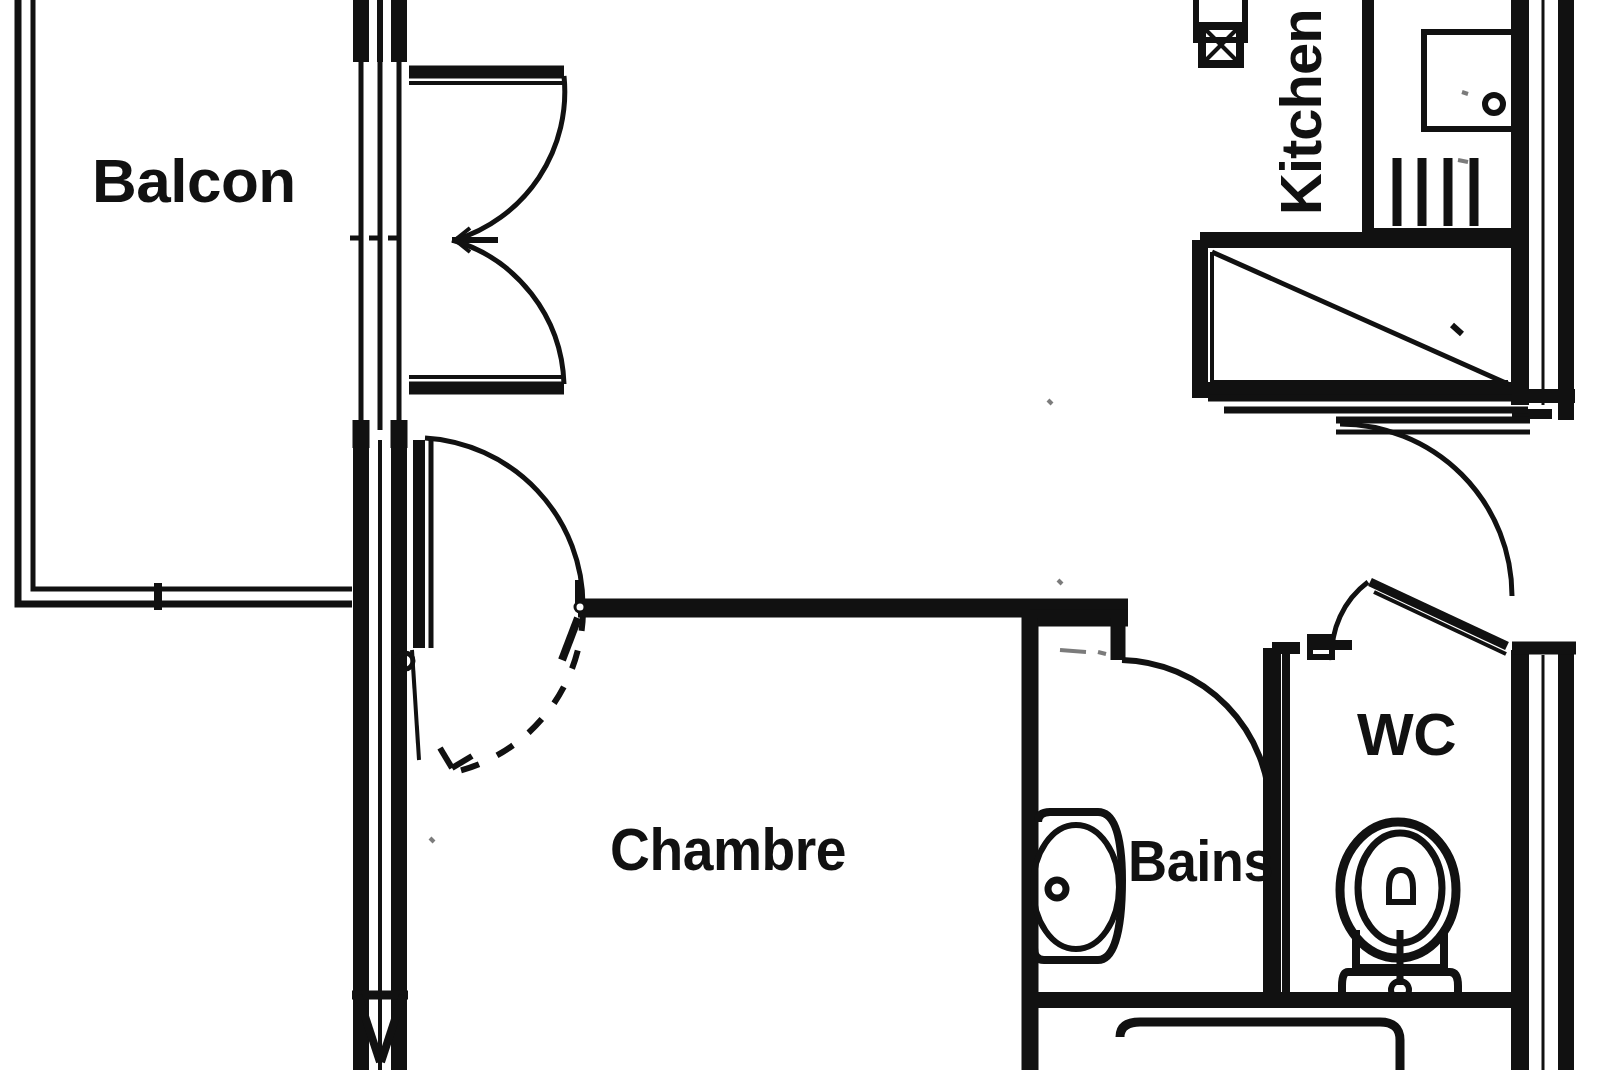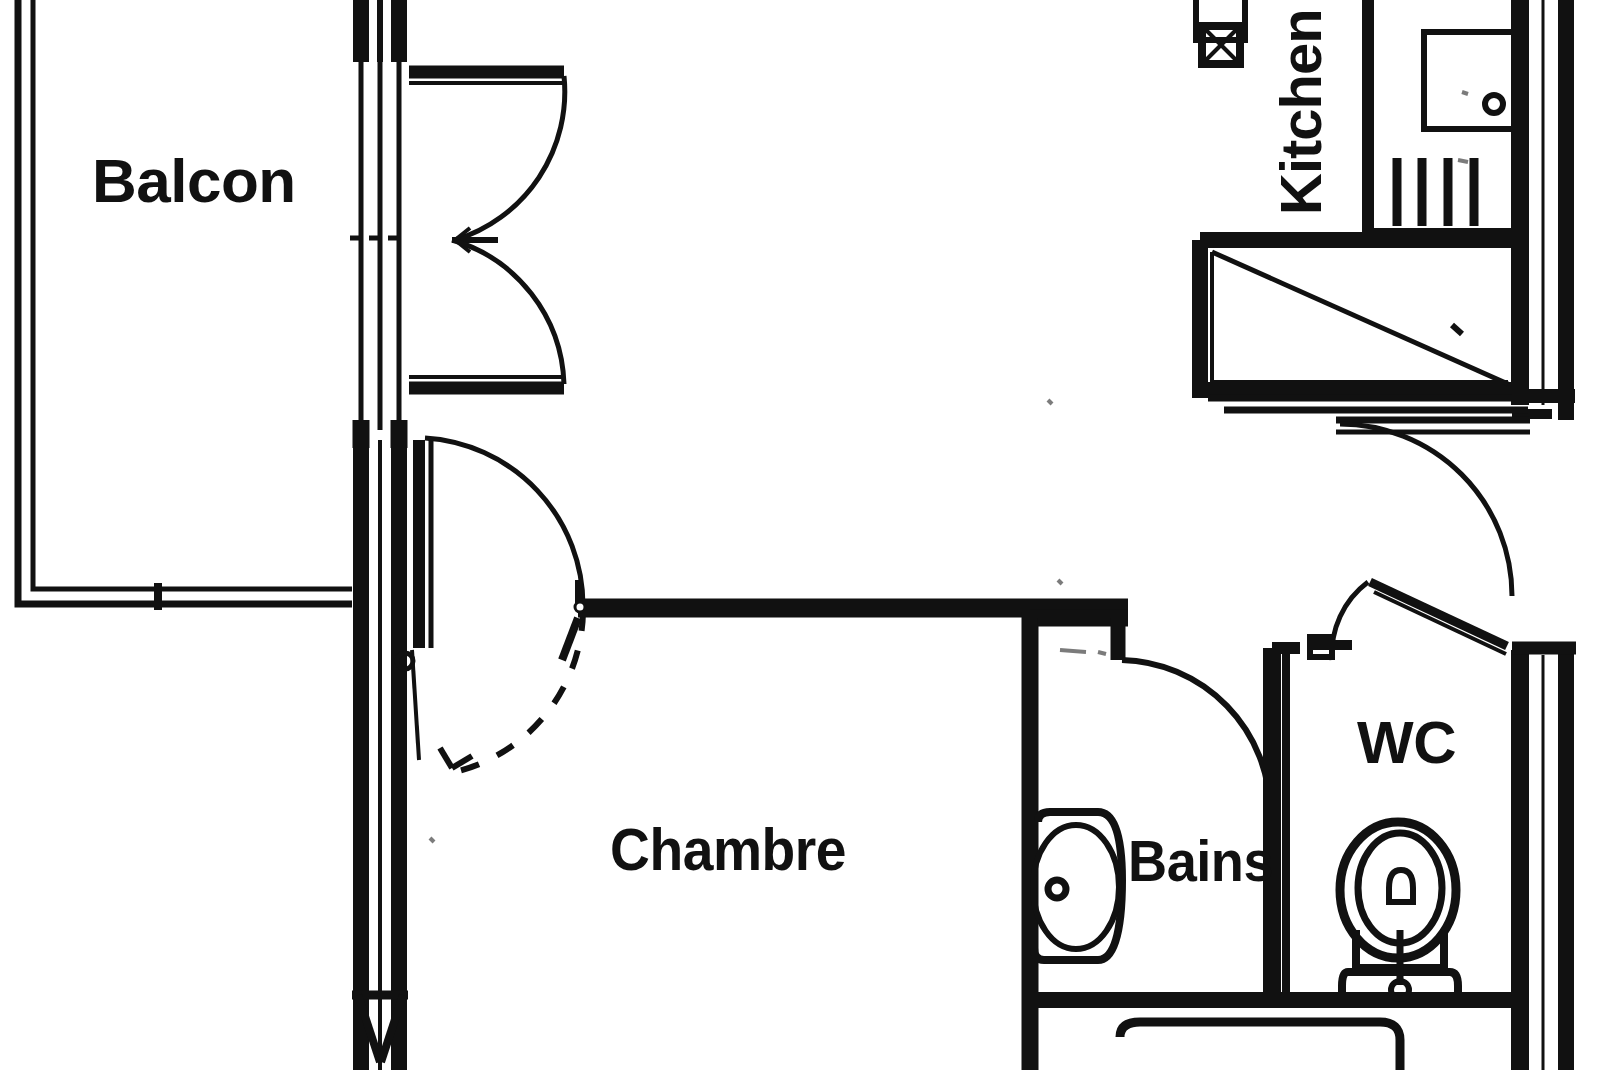--- a/index.html
+++ b/index.html
@@ -66,21 +66,20 @@
     left: 1128px;
     top: 833px;
     font-size: 57px;
     transform: scaleX(0.95);
     transform-origin: left top;
   }
   #label-wc {
     left: 1357px;
     top: 705px;
     font-size: 60px;
-    margin-top: 8px;
   }
 </style>
 </head>
 <body>
 
 <div id="plan-root">
 
   <svg id="plan-svg" viewBox="0 0 1606 1070" xmlns="http://www.w3.org/2000/svg">
 
     <rect x="0" y="0" width="1606" height="1070" fill="#ffffff"></rect>

